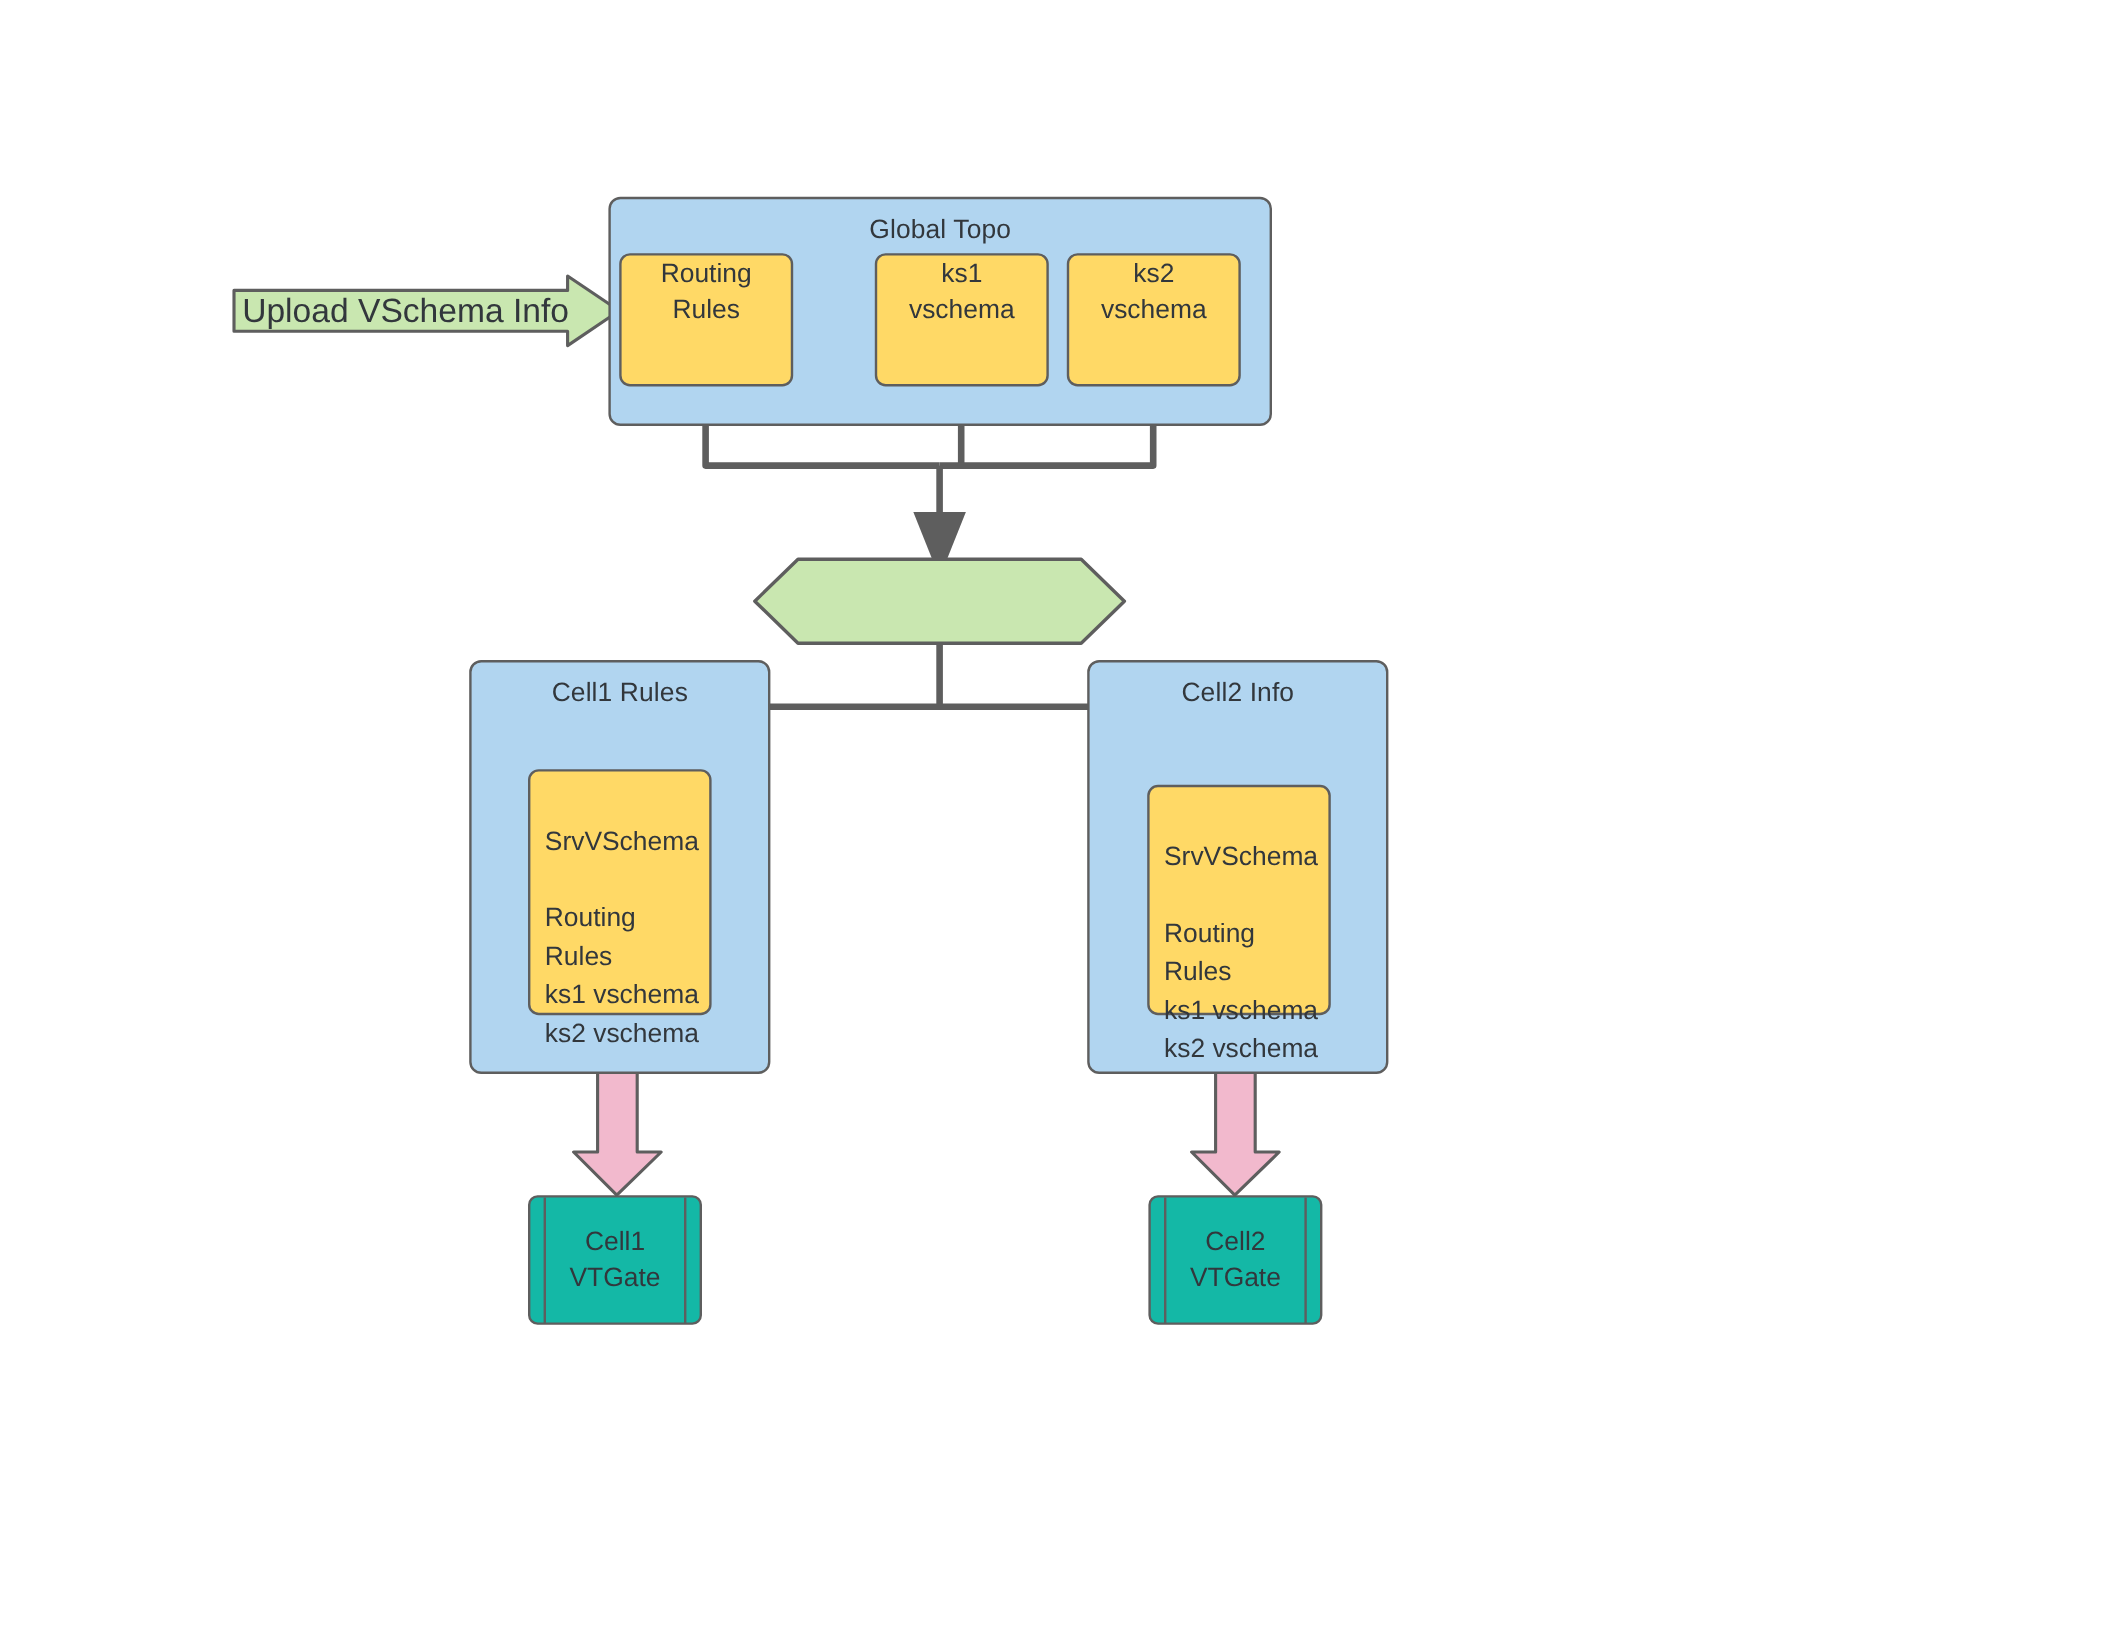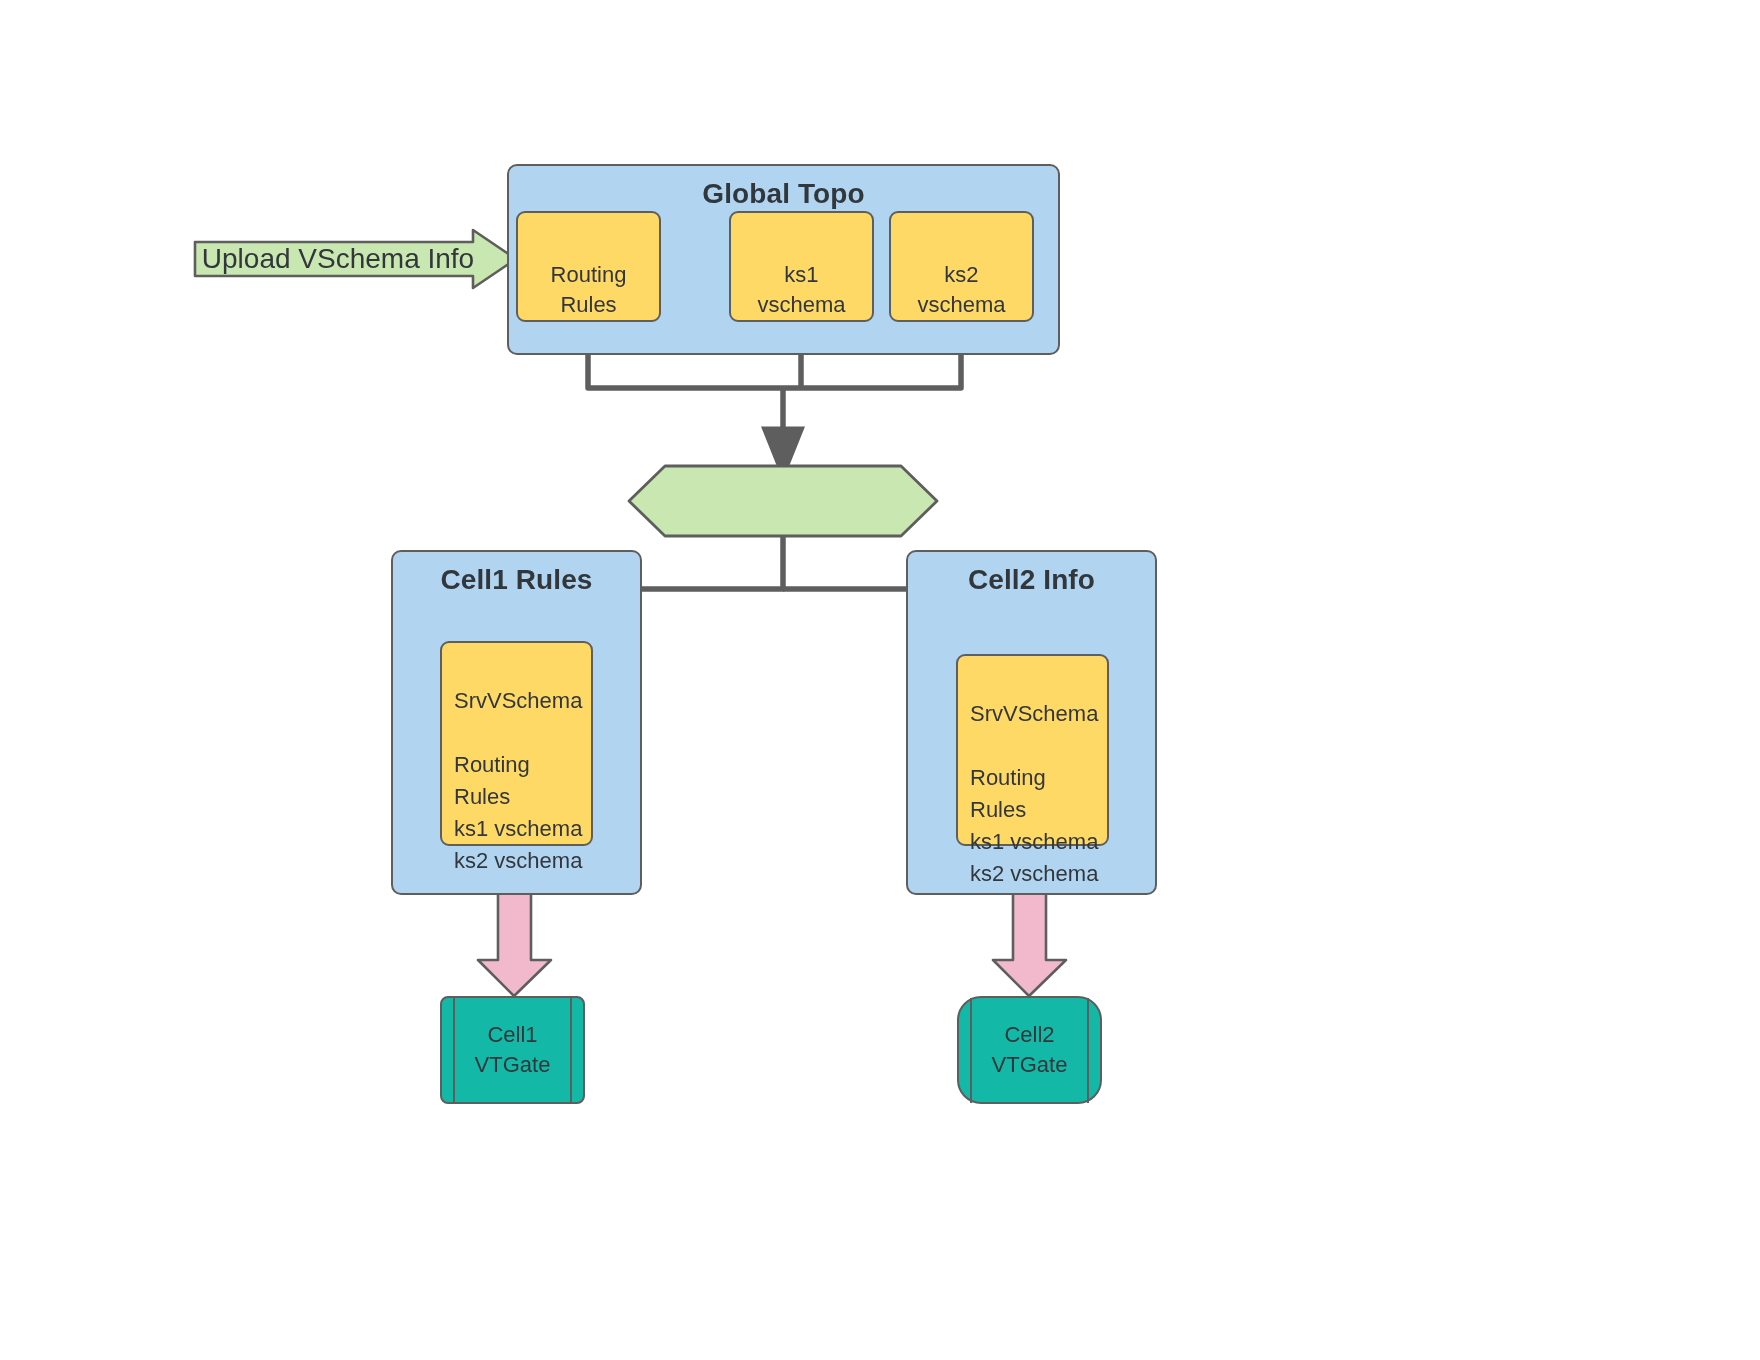--- a/index.html
+++ b/index.html
@@ -36,32 +36,32 @@
   .topo {
     background: #b1d5f0;
     border: 2.4px solid #5e5e5e;
     border-radius: 10px;
   }
   .topo-title {
     position: absolute;
     left: 0;
     right: 0;
     text-align: center;
-    font-weight: bold;
-    font-size: 28px;
+    font-weight: normal;
+    font-size: 22px;
     color: #32373c;
     letter-spacing: .1px;
   }
   
   .ybox {
     background: #ffd966;
     border: 2.4px solid #5e5e5e;
     border-radius: 9px;
     display: flex;
-    align-items: flex-end;
+    align-items: flex-start;
     justify-content: center;
   }
   .ybox-label {
     text-align: center;
     font-size: 22px;
     line-height: 30px;
     color: #32373c;
     white-space: pre-line;
   }
   .ybox-left {
@@ -202,18 +202,18 @@
   </div>
 
   <div class="node ybox ybox-left" style="left:956px; top:654px; width:153px; height:192px;">
     <div class="ybox-label">SrvVSchema
 
 Routing Rules
 ks1 vschema
 ks2 vschema</div>
   </div>
 
-  <div class="node vtgate" style="left:957px; top:996px; width:145px; height:108px;border-radius:24px;">
+  <div class="node vtgate" style="left:957px; top:996px; width:145px; height:108px;">
     <div class="vtgate-label">Cell2
 VTGate</div>
   </div>
 
 </div>
 
 </body></html>

